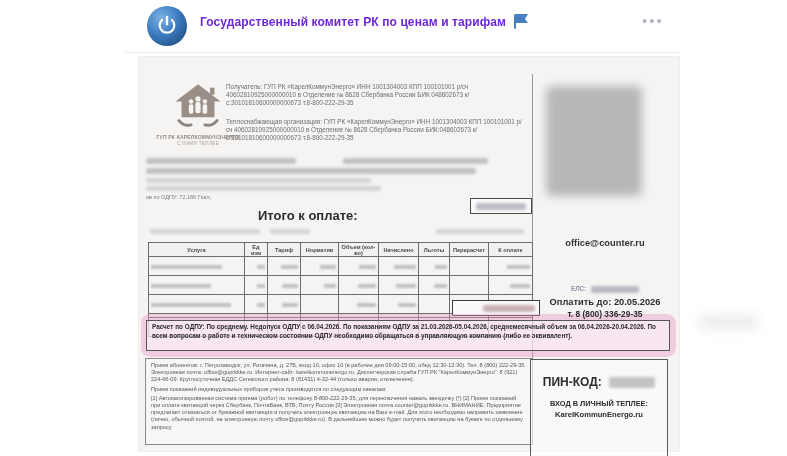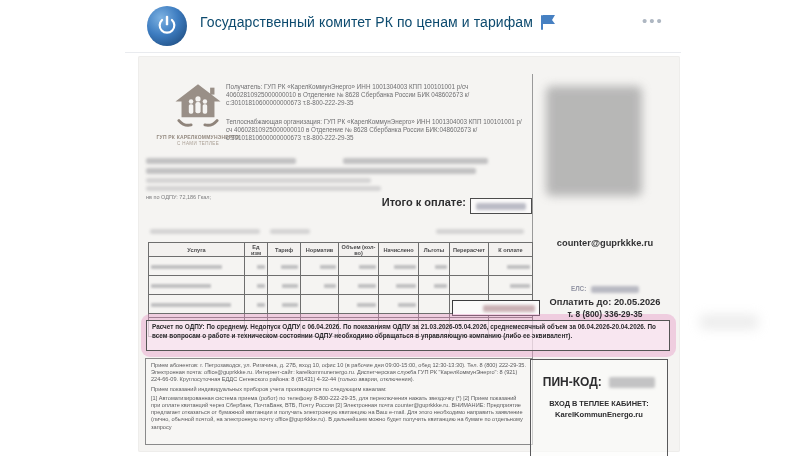--- a/index.html
+++ b/index.html
@@ -5,21 +5,21 @@
   html,body{margin:0;padding:0;background:#ffffff;width:787px;height:456px;overflow:hidden;
     font-family:"Liberation Sans","DejaVu Sans",sans-serif;-webkit-font-smoothing:antialiased;}
   .abs{position:absolute;}
   
   #post-header{position:absolute;left:0;top:0;width:787px;height:54px;}
   #avatar{position:absolute;left:147px;top:6px;width:40px;height:40px;border-radius:50%;
     background:radial-gradient(circle at 35% 30%, #7db2e2 0%, #3d7cc0 45%, #17406f 100%);
     display:flex;align-items:center;justify-content:center;}
   #avatar svg{display:block;}
   #post-title-row{position:absolute;left:200px;top:14px;display:flex;align-items:center;gap:7px;}
-  #post-title{font-size:14px;font-weight:400;color:#0c4a6e;letter-spacing:.1px;}
+  #post-title{font-size:12px;font-weight:700;color:#6d28d9;letter-spacing:.1px;}
   .flag{width:13px;height:15px;position:relative;}
   .flag .pole{position:absolute;left:1px;top:0;width:2px;height:15px;background:var(--vk-blue,#4680c2);border-radius:1px;}
   .flag .cloth{position:absolute;left:3px;top:0;width:0;height:0;
     border-top:5px solid var(--vk-blue,#4680c2);border-bottom:4px solid var(--vk-blue,#4680c2);
     border-left:9px solid var(--vk-blue,#4680c2);border-right:3px solid transparent;}
   #post-menu{position:absolute;left:642px;top:12px;color:#aeb7c2;font-size:15px;letter-spacing:2px;cursor:pointer;}
   #header-divider{position:absolute;left:125px;top:52px;width:556px;height:1px;background:#e9ebef;}
   
   #bill{position:absolute;left:138px;top:56px;width:542px;height:396px;background:var(--paper,#f5f4f2);
     border-radius:2px;box-shadow:0 0 0 1px #eeedeb inset;color:var(--ink,#3a3a3a);}
@@ -31,22 +31,22 @@
   
   #logo{position:absolute;left:14px;top:26px;width:92px;text-align:center;color:#948a80;}
   #logo-name{font-size:5px;font-weight:700;letter-spacing:.2px;margin-top:2px;}
   #logo-sub{font-size:4.5px;letter-spacing:.4px;margin-top:1px;color:#a89d92;}
   
   .bank-par{position:absolute;left:88px;width:298px;font-size:6.3px;line-height:8.2px;color:#6e6e70;}
   #v-divider{position:absolute;left:394px;top:18px;width:1px;height:288px;background:#9a9a9a;}
   
   #period{position:absolute;left:150px;top:120px;width:192px;text-align:right;
     font-size:15.5px;font-weight:700;color:#2d2d2f;}
-  #total-line{position:absolute;left:120px;top:140px;width:208px;text-align:right;
-    font-size:11px;font-weight:700;color:#2d2d2f;}
+  #total-line{position:absolute;left:120px;top:152px;width:208px;text-align:left;
+    font-size:13px;font-weight:700;color:#2d2d2f;}
   #total-box{position:absolute;left:332px;top:142px;width:62px;height:16px;border:1.4px solid #4c4c4c;background:#fbfafa;}
   
   #charges-table{position:absolute;left:10px;top:186px;width:384px;border-collapse:collapse;table-layout:fixed;}
   #charges-table th,#charges-table td{border:0.9px solid #6e6e6e;padding:0 2px;overflow:hidden;}
   #charges-table th{font-size:5.6px;font-weight:700;color:#4a4a4c;text-align:center;line-height:6px;height:14px;background:#f3f1ef;}
   #charges-table td{height:9px;text-align:right;}
   #charges-table td.svc{text-align:left;}
   #charges-table tr.spacer td{height:4px;border-left:0.9px solid #6e6e6e;border-right:0.9px solid #6e6e6e;}
   .cb{display:inline-block;height:4px;background:#97979b;opacity:.55;filter:blur(1.2px);border-radius:1px;vertical-align:middle;}
   
@@ -232,32 +232,32 @@
   <div id="odpu-box">Расчет по ОДПУ: По среднему. Недопуск ОДПУ с 06.04.2026. По показаниям ОДПУ за 21.03.2026-05.04.2026, среднемесячный объем за 06.04.2026-20.04.2026. По всем вопросам о работе и техническом состоянии ОДПУ необходимо обращаться в управляющую компанию (либо ее эквивалент).</div>
 
   <div id="fineprint">
     <p>Прием абонентов: г. Петрозаводск, ул. Ригачина, д. 27Б, вход 10, офис 10 (в рабочие дни 09:00-15:00, обед 12:30-13:30). Тел. 8 (800) 222-29-35. Электронная почта: office@guprkkke.ru. Интернет-сайт: karelkommunenergo.ru. Диспетчерская служба ГУП РК "КарелКоммунЭнерго": 8 (921) 224-66-09. Круглосуточная ЕДДС Сегежского района: 8 (81431) 4-32-44 (только аварии, отключения).</p>
     <p>Прием показаний индивидуальных приборов учета производится по следующим каналам:</p>
     <p>[1] Автоматизированная система приема (робот) по телефону 8-800-222-29-35, для переключения нажать звездочку (*) [2] Прием показаний при оплате квитанций через Сбербанк, ПочтаБанк, ВТБ, Почту России [3] Электронная почта counter@guprkkke.ru. ВНИМАНИЕ: Предприятие предлагает отказаться от бумажной квитанции и получать электронную квитанцию на Ваш e-mail. Для этого необходимо направить заявление (лично, обычной почтой, на электронную почту office@guprkkke.ru). В дальнейшем можно будет получить квитанцию на бумаге по отдельному запросу</p>
   </div>
 
   <div id="qr-blur"></div>
   <div id="email-block">
-    <div>counter@guprkkke.ru</div>
+    <div>office@counter.ru</div>
   </div>
   <div id="els-line">
     <span>ЕЛС:</span>
     <i class="rb blue" style="width:48px;height:7px;"></i>
   </div>
   <div id="pay-due">Оплатить до: 20.05.2026</div>
   <div id="pay-phone">т. 8 (800)  336-29-35</div>
 
   <div id="pin-box">
     <div id="pin-line">
       <span>ПИН-КОД:</span>
       <i class="rb" style="width:46px;height:11px;"></i>
     </div>
-    <div id="cabinet-label">ВХОД В ТЕПЛЕЕ КАБИНЕТ:</div>
+    <div id="cabinet-label">ВХОД В ЛИЧНЫЙ ТЕПЛЕЕ:</div>
     <div id="cabinet-url">KarelKommunEnergo.ru</div>
   </div>
 </div>
 
 <div id="ghost-artifact"></div>
 
 </body></html>

